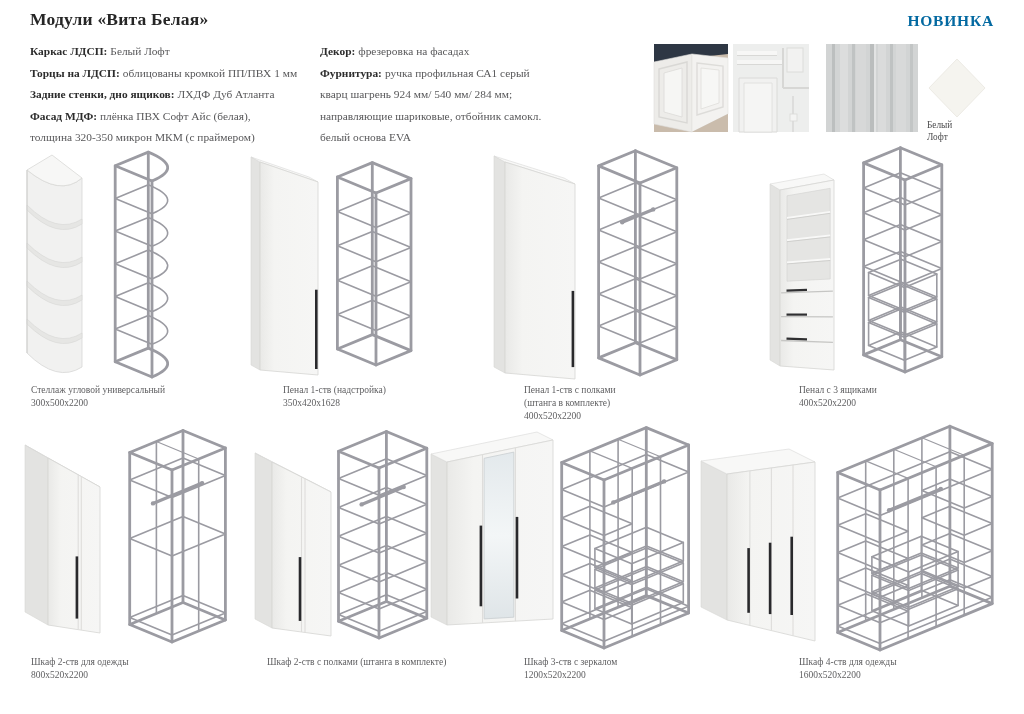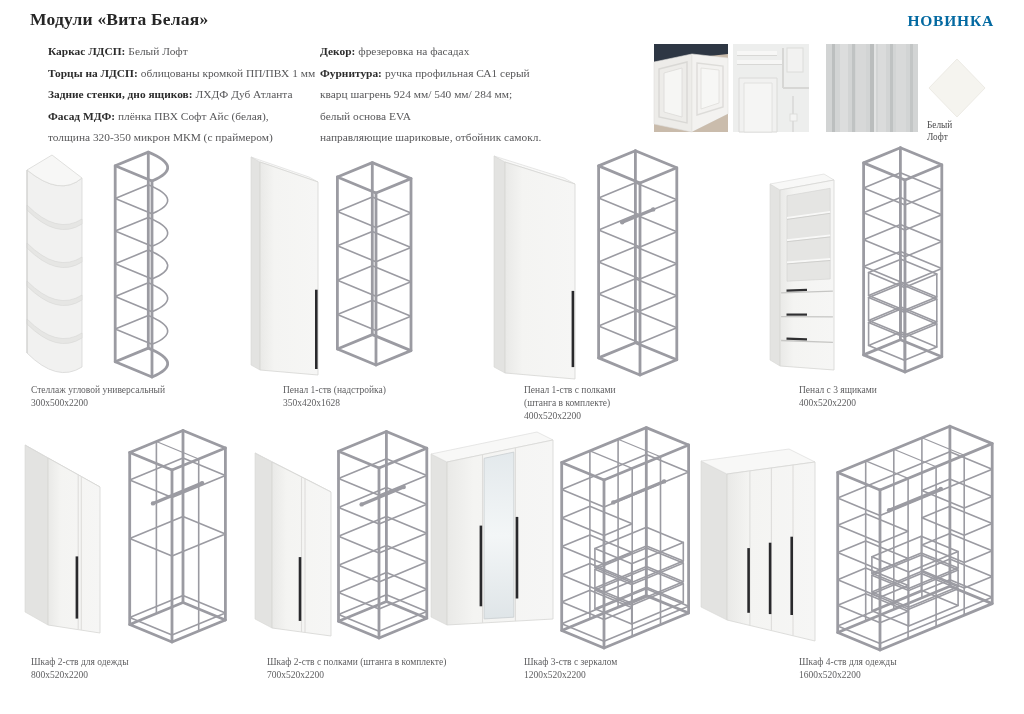--- a/index.html
+++ b/index.html
@@ -4,21 +4,21 @@
 <style>
   html,body{margin:0;padding:0;background:#ffffff;}
   .page{position:relative;width:1020px;height:714px;background:#ffffff;overflow:hidden;
         font-family:Liberation Serif, serif;}
   svg#art{position:absolute;left:0;top:0;}
   .title{position:absolute;left:30px;top:9px;font-size:17.5px;font-weight:800;color:#262626;letter-spacing:.2px;}
   .badge{position:absolute;right:26px;top:12px;font-size:15.5px;font-weight:800;color:#0369a1;letter-spacing:.8px;}
   .specs{position:absolute;top:41px;font-size:11.4px;color:#58585a;line-height:21.5px;white-space:nowrap;}
   .specs b{color:#2c2c2c;font-weight:700;margin-right:3px;}
   .specs b:empty{display:none;}
-  #col-left{left:48px;}
+  #col-left{left:30px;}
   #col-right{left:320px;}
   .caption{position:absolute;font-size:9.5px;line-height:13px;color:#5e5e60;width:245px;}
   .swatch-label{position:absolute;left:927px;top:120px;width:60px;text-align:left;
                 font-size:9.3px;line-height:11.5px;color:#4c4c4e;}
 </style>
 </head>
 <body>
 
 <div class="page">
 
@@ -353,22 +353,22 @@
     <div><b>Торцы на ЛДСП:</b><span>облицованы кромкой ПП/ПВХ 1 мм</span></div>
     <div><b>Задние стенки, дно ящиков:</b><span>ЛХДФ Дуб Атланта</span></div>
     <div><b>Фасад МДФ:</b><span>плёнка ПВХ Софт Айс (белая),</span></div>
     <div><span>толщина 320-350 микрон МКМ (с праймером)</span></div>
   </div>
 
   <div class="specs" id="col-right">
     <div><b>Декор:</b><span>фрезеровка на фасадах</span></div>
     <div><b>Фурнитура:</b><span>ручка профильная СА1 серый</span></div>
     <div><span>кварц шагрень 924 мм/ 540 мм/ 284 мм;</span></div>
+    <div><span>направляющие шариковые, отбойник самокл.</span></div>
     <div><span>белый основа EVA</span></div>
-    <div><span>направляющие шариковые, отбойник самокл.</span></div>
   </div>
 
   <div class="swatch-label">
     <div>Белый</div>
     <div>Лофт</div>
   </div>
 
   <div class="caption" style="left:31px;top:384px">
     <div>Стеллаж угловой универсальный</div>
 
@@ -390,21 +390,20 @@
     <div>400х520х2200</div>
   </div>
   <div class="caption" style="left:31px;top:656px">
     <div>Шкаф 2-ств для одежды</div>
 
     <div>800х520х2200</div>
   </div>
   <div class="caption" style="left:267px;top:656px">
     <div>Шкаф 2-ств с полками  (штанга в комплекте)</div>
 
-    <div>700х520х2200</div>
   </div>
   <div class="caption" style="left:524px;top:656px">
     <div>Шкаф 3-ств с зеркалом</div>
 
     <div>1200х520х2200</div>
   </div>
   <div class="caption" style="left:799px;top:656px">
     <div>Шкаф 4-ств для одежды</div>
 
     <div>1600х520х2200</div>

